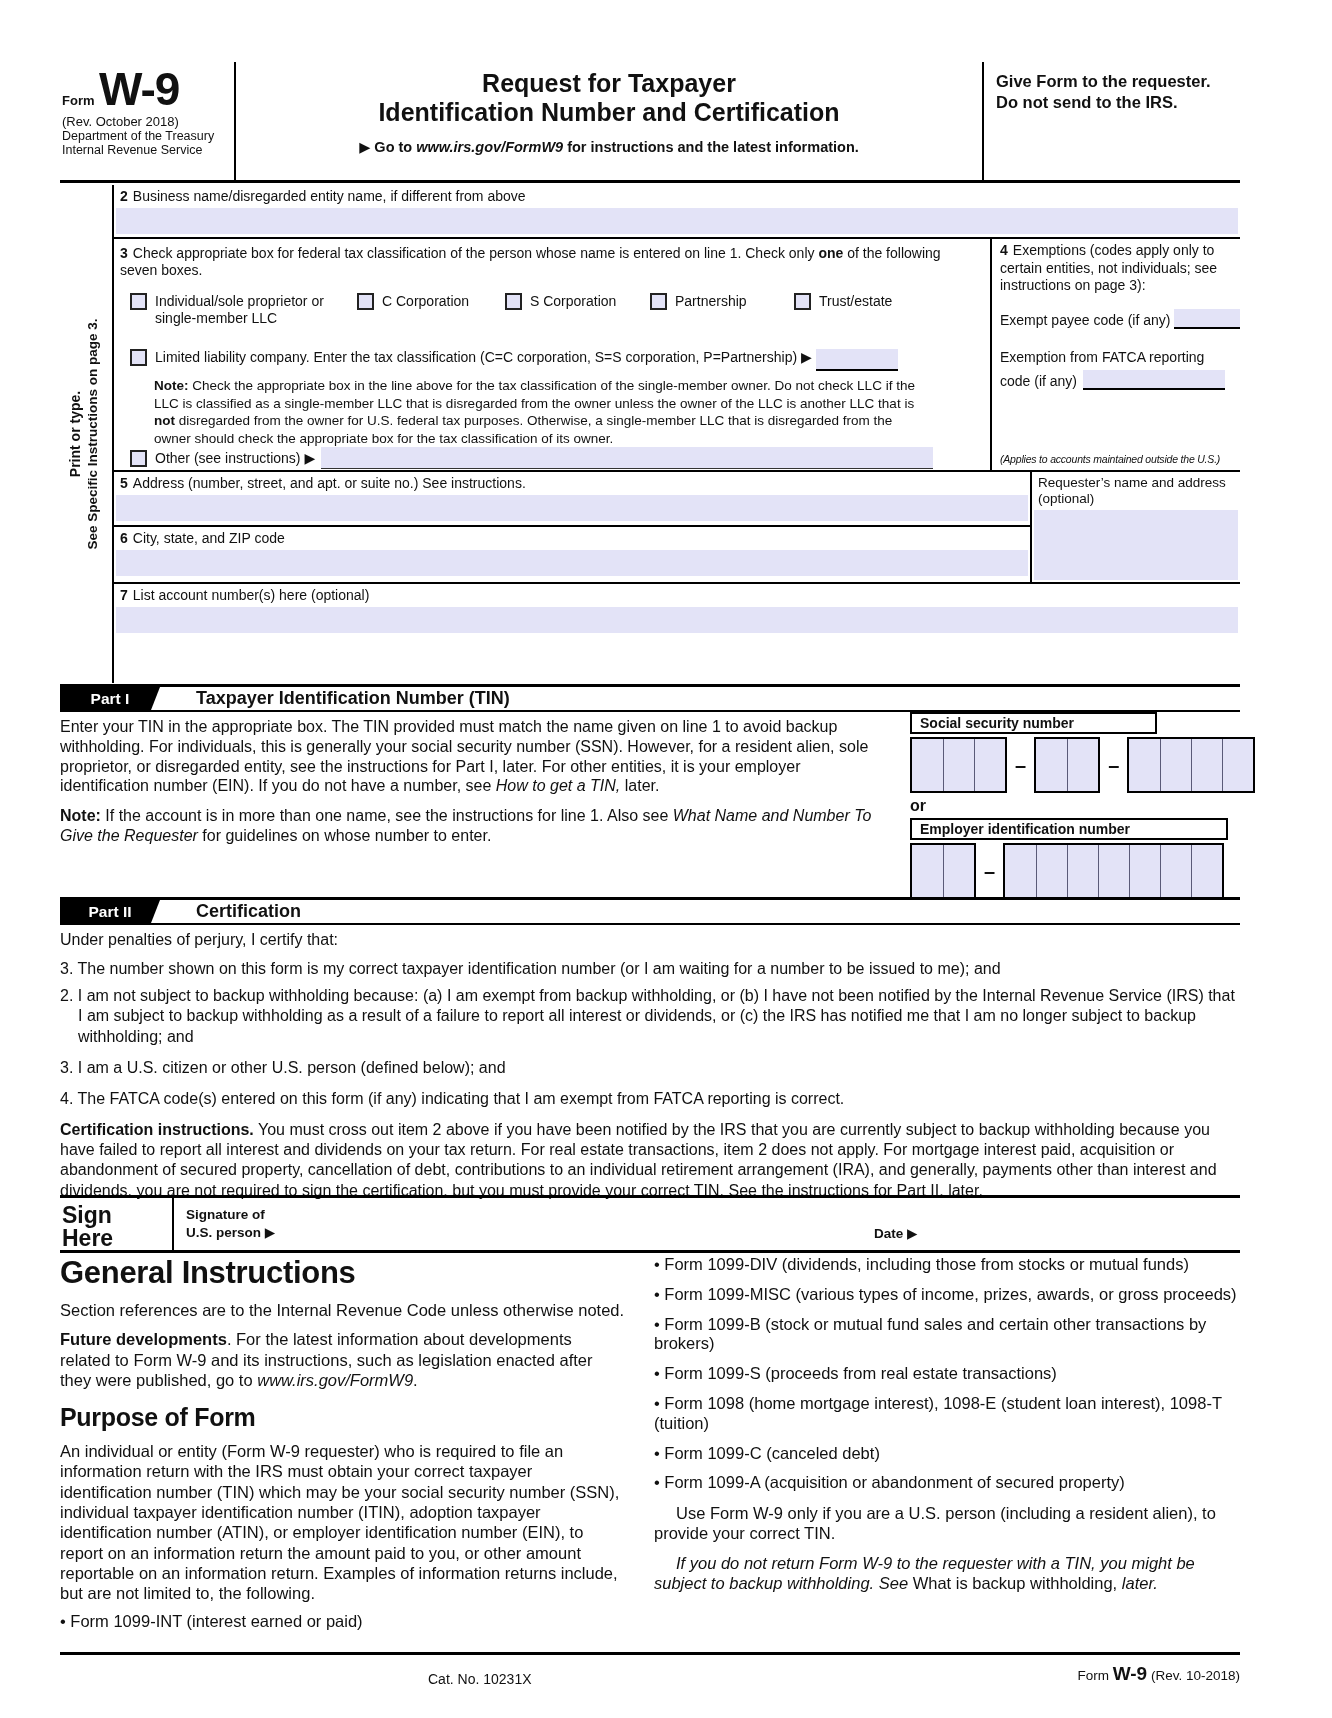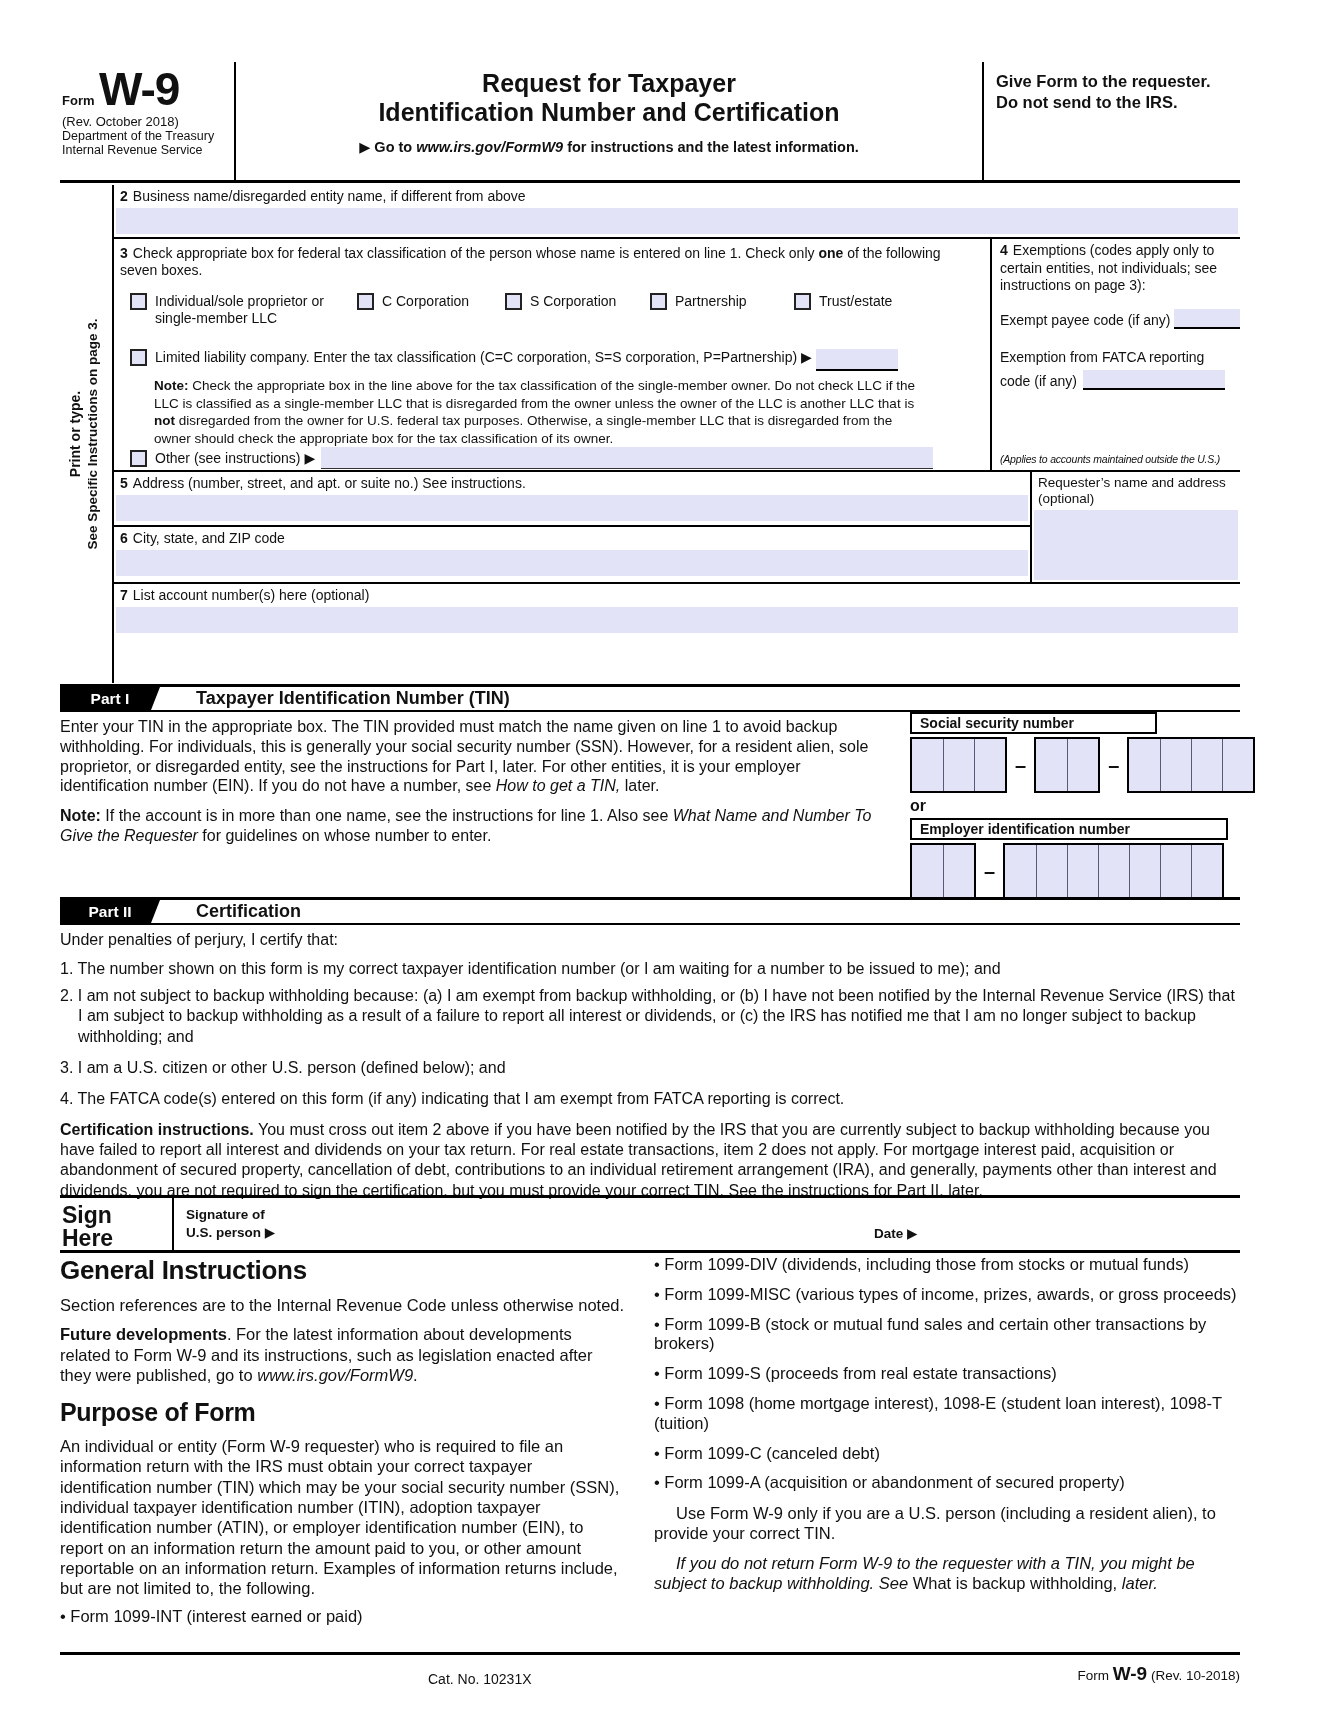--- a/index.html
+++ b/index.html
@@ -102,21 +102,21 @@
   .signcell{ width:114px; border-right:2px solid var(--line); font-size:23px; font-weight:bold; line-height:1.02; padding:6px 0 0 2px; }
   .sigcell{ flex:1; position:relative; padding:8px 0 12px 12px; font-size:13.5px; font-weight:bold; line-height:1.35; }
   .datelab{ position:absolute; left:700px; top:27px; font-size:13.5px; font-weight:bold; }
   .sig-input{ position:absolute; left:190px; top:14px; width:480px; height:34px; }
   .date-input{ position:absolute; left:760px; top:14px; width:330px; height:34px; }
 
   
   .instr{ position:absolute; left:0; top:1193px; width:1180px; display:flex; }
   .col-l{ width:566px; margin-right:28px; }
   .col-r{ flex:1; }
-  .h-gi{ font-size:26px; font-weight:bold; letter-spacing:-.3px; margin-bottom:9px; }
+  .h-gi{ font-size:31px; font-weight:bold; letter-spacing:-.3px; margin-bottom:9px; }
   .h-pf{ font-size:25px; font-weight:bold; letter-spacing:-.3px; margin:13px 0 9px 0; }
   .ipara{ font-size:16.5px; line-height:1.23; margin-bottom:9px; }
   .bullet{ font-size:16.5px; line-height:1.2; margin-bottom:10px; }
   .indent1{ text-indent:22px; margin-top:2px; }
   .nonital{ font-style:normal; }
 
   
   .footer{ position:absolute; left:0; top:1590px; width:1180px; border-top:3px solid var(--line); }
   .catno{ position:absolute; left:368px; top:16px; font-size:14px; }
   .footright{ position:absolute; right:0; top:8px; font-size:13.5px; white-space:nowrap; }
@@ -292,21 +292,21 @@
     </div>
   </div>
 
   <div class="partblock" style="top:835px; height:298px;">
     <div class="part-hdr">
       <div class="part-badge">Part II</div>
       <div class="part-title">Certification</div>
     </div>
     <div class="p2body">
       <div class="p2intro">Under penalties of perjury, I certify that:</div>
-      <div class="citem">1. The number shown on this form is my correct taxpayer identification number (or I am waiting for a number to be issued to me); and</div>
+      <div class="citem">3. The number shown on this form is my correct taxpayer identification number (or I am waiting for a number to be issued to me); and</div>
       <div class="citem">2. I am not subject to backup withholding because: (a) I am exempt from backup withholding, or (b) I have not been notified by the Internal Revenue Service (IRS) that I am subject to backup withholding as a result of a failure to report all interest or dividends, or (c) the IRS has notified me that I am no longer subject to backup withholding; and</div>
       <div class="citem ci3">3. I am a U.S. citizen or other U.S. person (defined below); and</div>
       <div class="citem ci4">4. The FATCA code(s) entered on this form (if any) indicating that I am exempt from FATCA reporting is correct.</div>
       <div class="certpara">
         <span class="bld">Certification instructions.</span><span> You must cross out item 2 above if you have been notified by the IRS that you are currently subject to backup withholding because you have failed to report all interest and dividends on your tax return. For real estate transactions, item 2 does not apply. For mortgage interest paid, acquisition or abandonment of secured property, cancellation of debt, contributions to an individual retirement arrangement (IRA), and generally, payments other than interest and dividends, you are not required to sign the certification, but you must provide your correct TIN. See the instructions for Part II, later.</span>
       </div>
     </div>
   </div>
 
   <div class="signrow">

